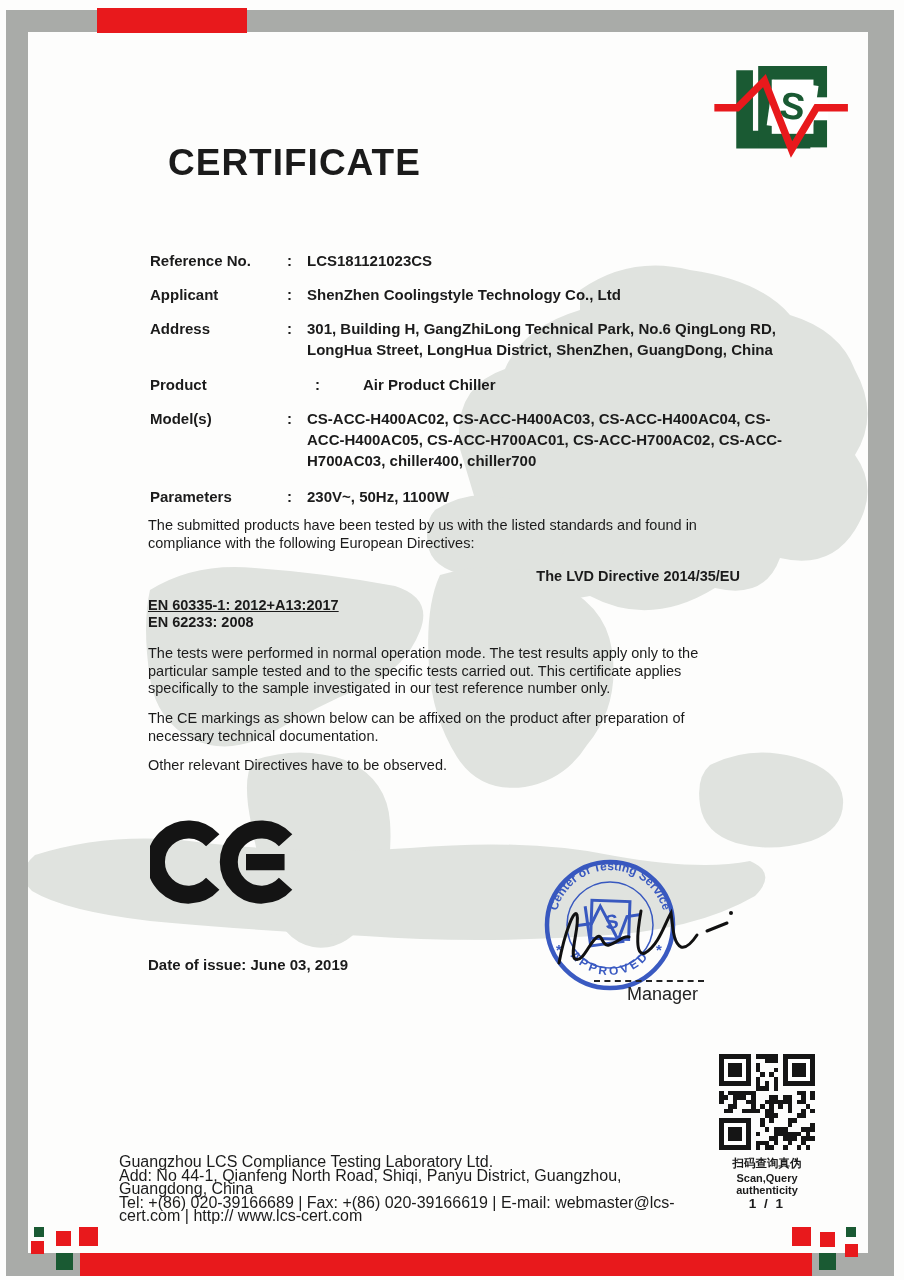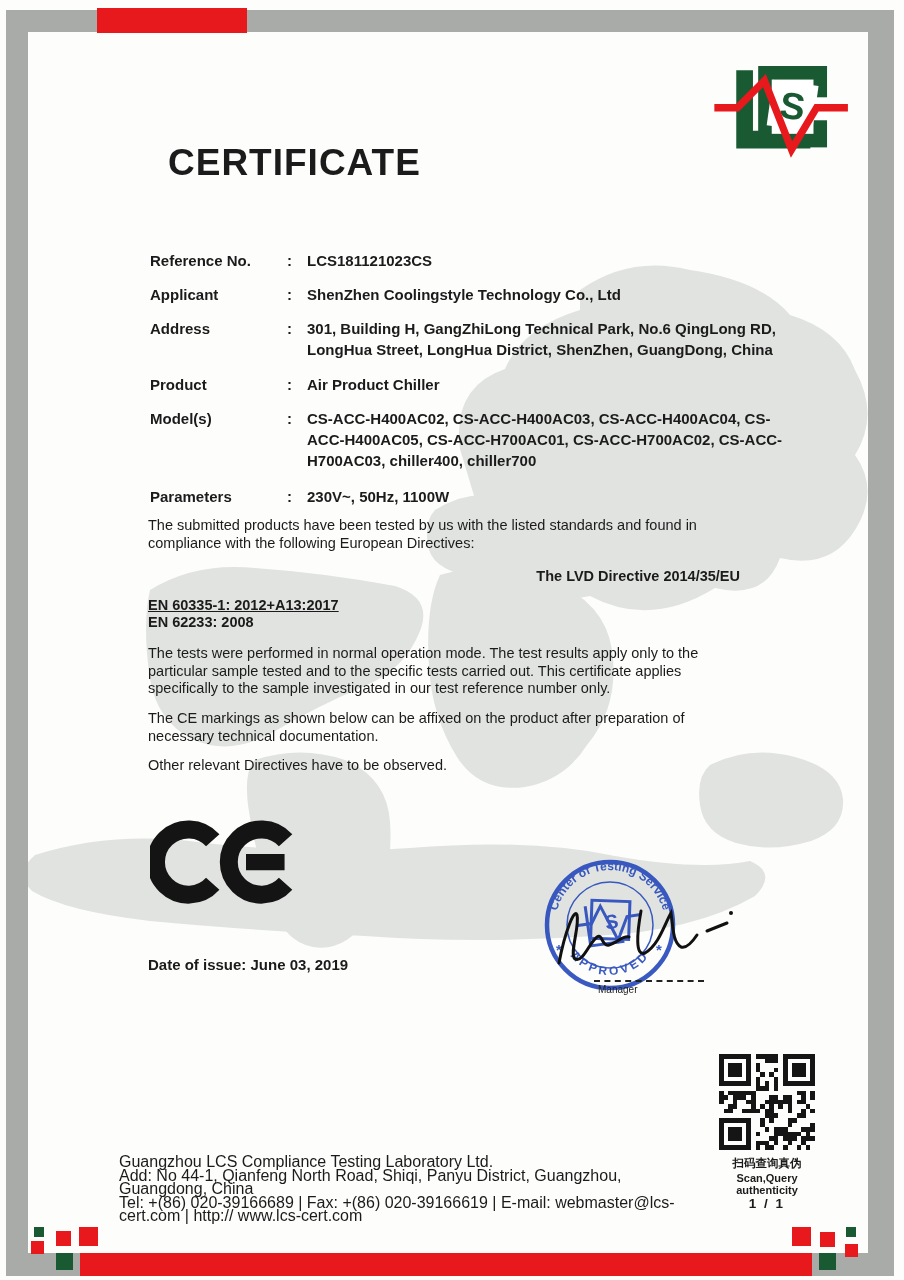--- a/index.html
+++ b/index.html
@@ -39,21 +39,21 @@
 
   .para{position:absolute;left:148px;width:592px;font-size:14.5px;line-height:17.5px;}
   .para.bold{font-weight:bold;}
 
   .ce{position:absolute;left:150px;top:810px;}
   .dateline{position:absolute;left:148px;top:956px;font-weight:bold;font-size:15px;}
 
   .stamp{position:absolute;left:540px;top:855px;opacity:.92;}
   .signature{position:absolute;left:545px;top:885px;}
   .sig-dashes{position:absolute;left:594px;top:980px;width:110px;border-top:2px dashed #222;}
-  .manager{position:absolute;left:598px;top:984px;width:100px;text-align:left;font-size:10px;color:#222;}
+  .manager{position:absolute;left:598px;top:984px;width:100px;text-align:right;font-size:18px;color:#222;}
 
   .footer{position:absolute;left:119px;top:1155px;font-size:16px;line-height:13.5px;width:575px;}
   .qrblock{position:absolute;left:714px;top:1054px;width:106px;text-align:center;}
   .qrblock svg{display:block;margin:0 auto;}
   .qr-zh{font-size:11.5px;font-weight:bold;margin-top:6px;}
   .qr-en{font-size:11px;font-weight:bold;margin-top:1px;}
   .pagenum{font-size:13.5px;font-weight:bold;margin-top:0;letter-spacing:2px;}
 </style>
 </head>
 <body>
@@ -116,21 +116,21 @@
     <div class="row" style="top:284px;">
       <span class="lbl">Applicant</span>
       <span class="colon">:</span>
       <span class="val">ShenZhen Coolingstyle Technology Co., Ltd</span>
     </div>
     <div class="row" style="top:318px;">
       <span class="lbl">Address</span>
       <span class="colon">:</span>
       <span class="val">301, Building H, GangZhiLong Technical Park, No.6 QingLong RD, LongHua Street, LongHua District, ShenZhen, GuangDong, China</span>
     </div>
-    <div class="row" style="top:374px;">
+    <div class="row" style="top:374px;gap:28px;">
       <span class="lbl">Product</span>
       <span class="colon">:</span>
       <span class="val">Air Product Chiller</span>
     </div>
     <div class="row" style="top:408px;">
       <span class="lbl">Model(s)</span>
       <span class="colon">:</span>
       <span class="val">CS-ACC-H400AC02, CS-ACC-H400AC03, CS-ACC-H400AC04, CS-ACC-H400AC05, CS-ACC-H700AC01, CS-ACC-H700AC02, CS-ACC-H700AC03, chiller400, chiller700</span>
     </div>
     <div class="row" style="top:486px;">

